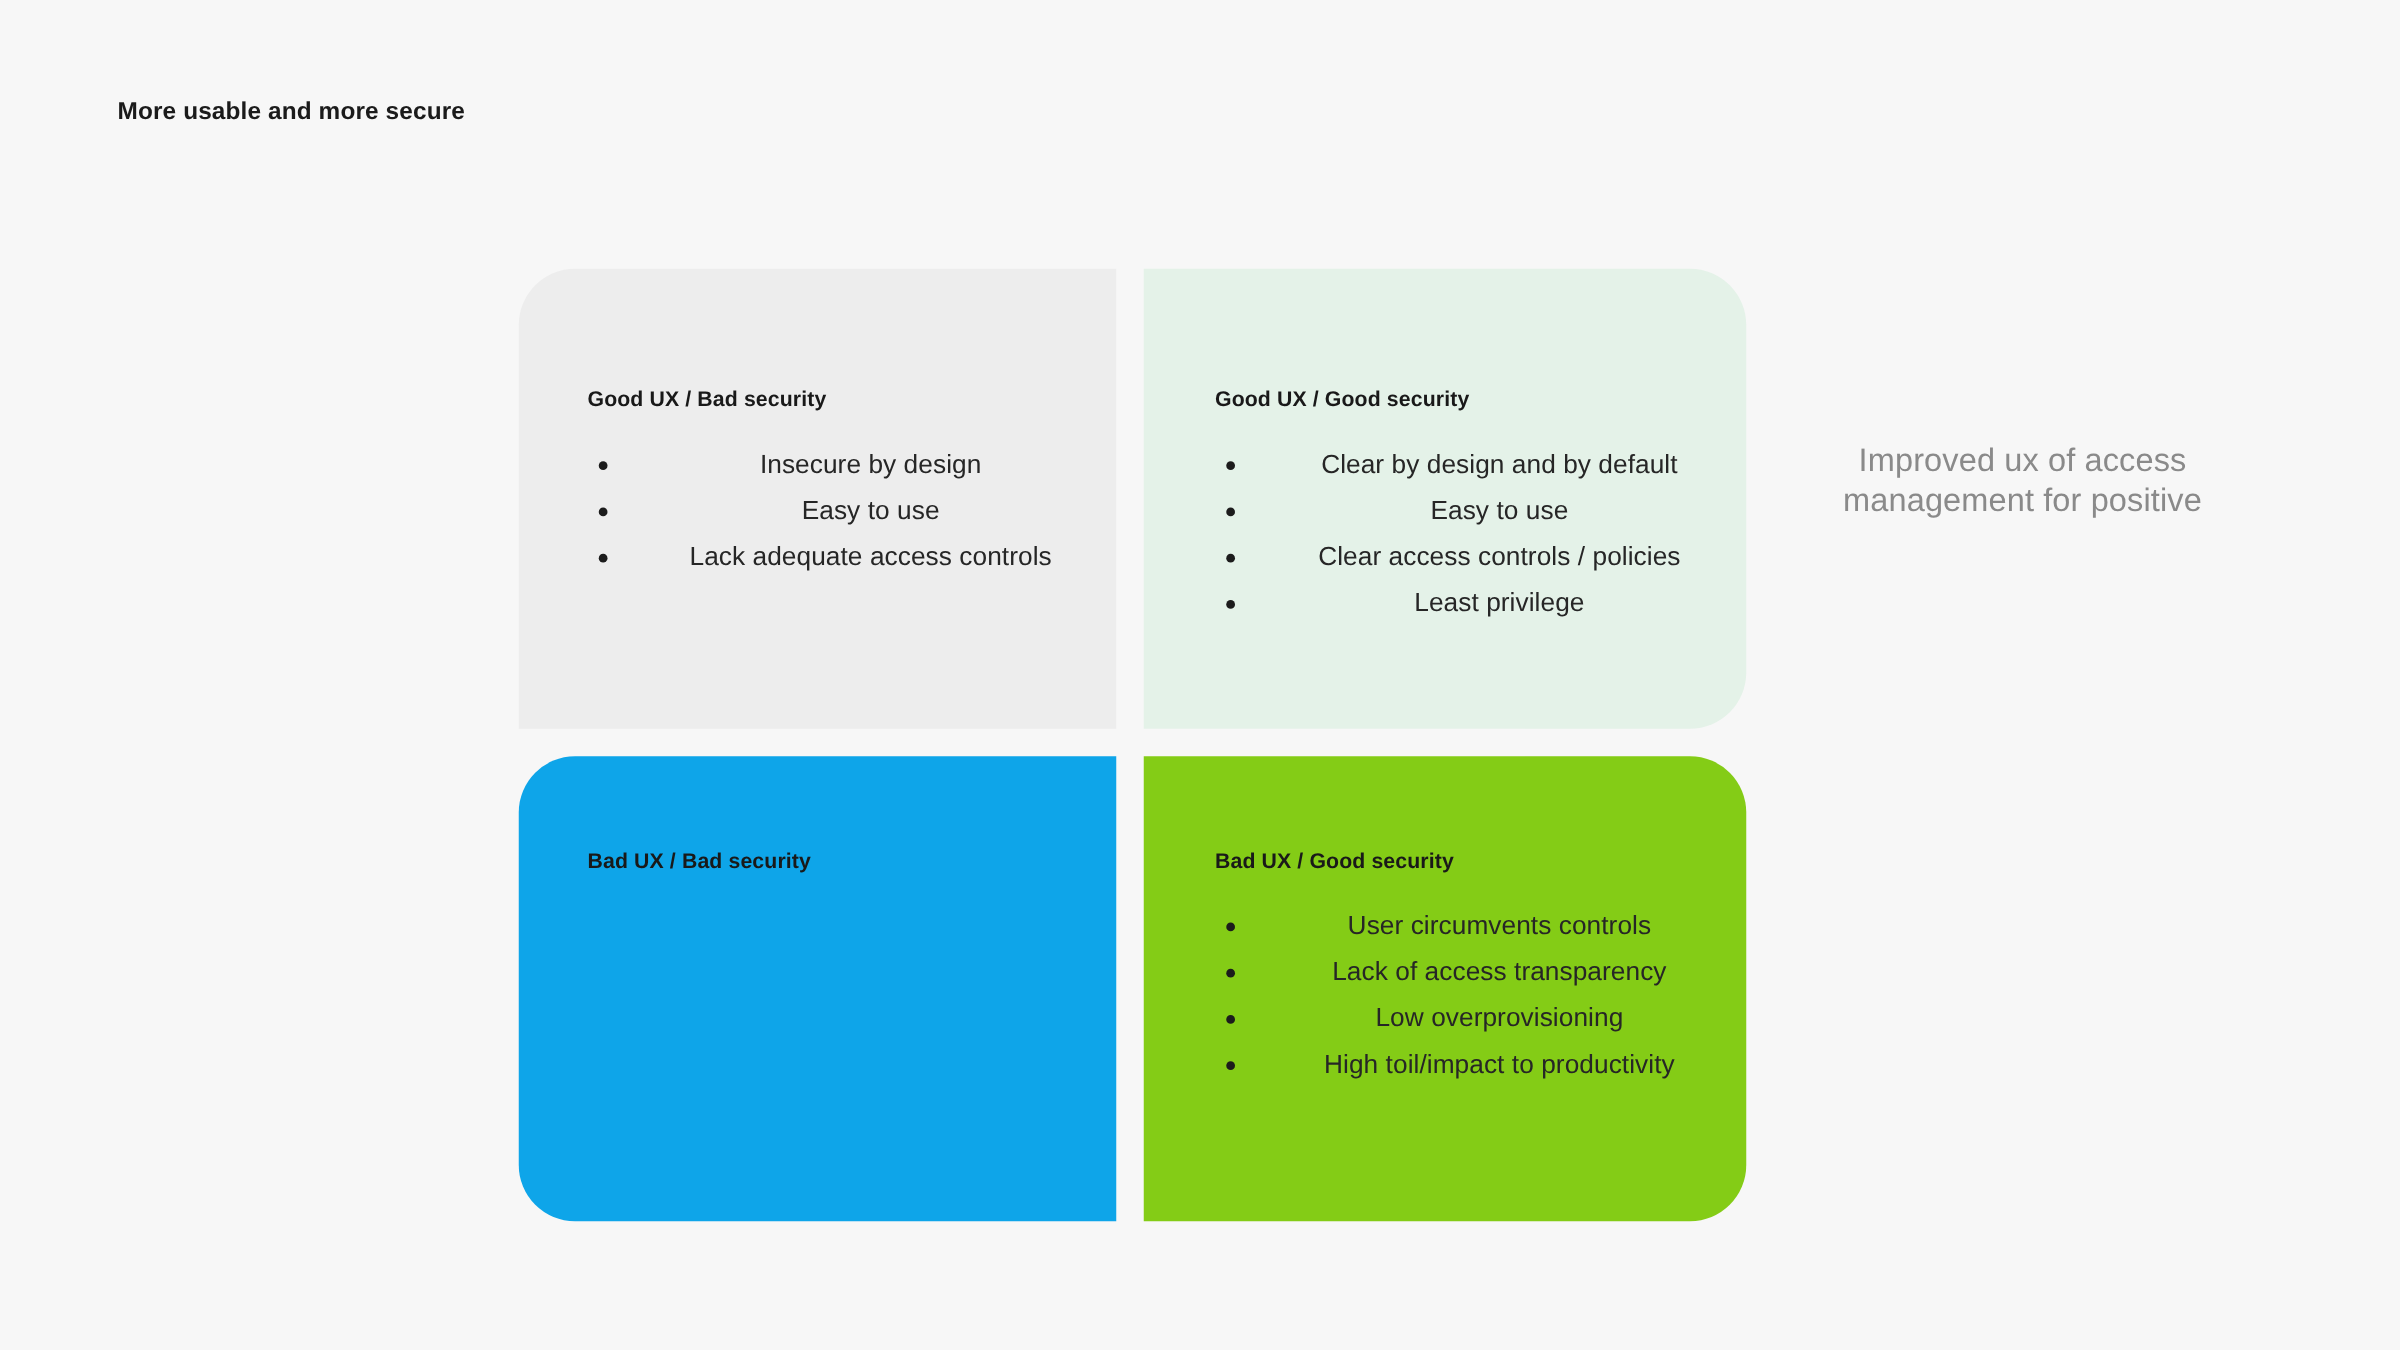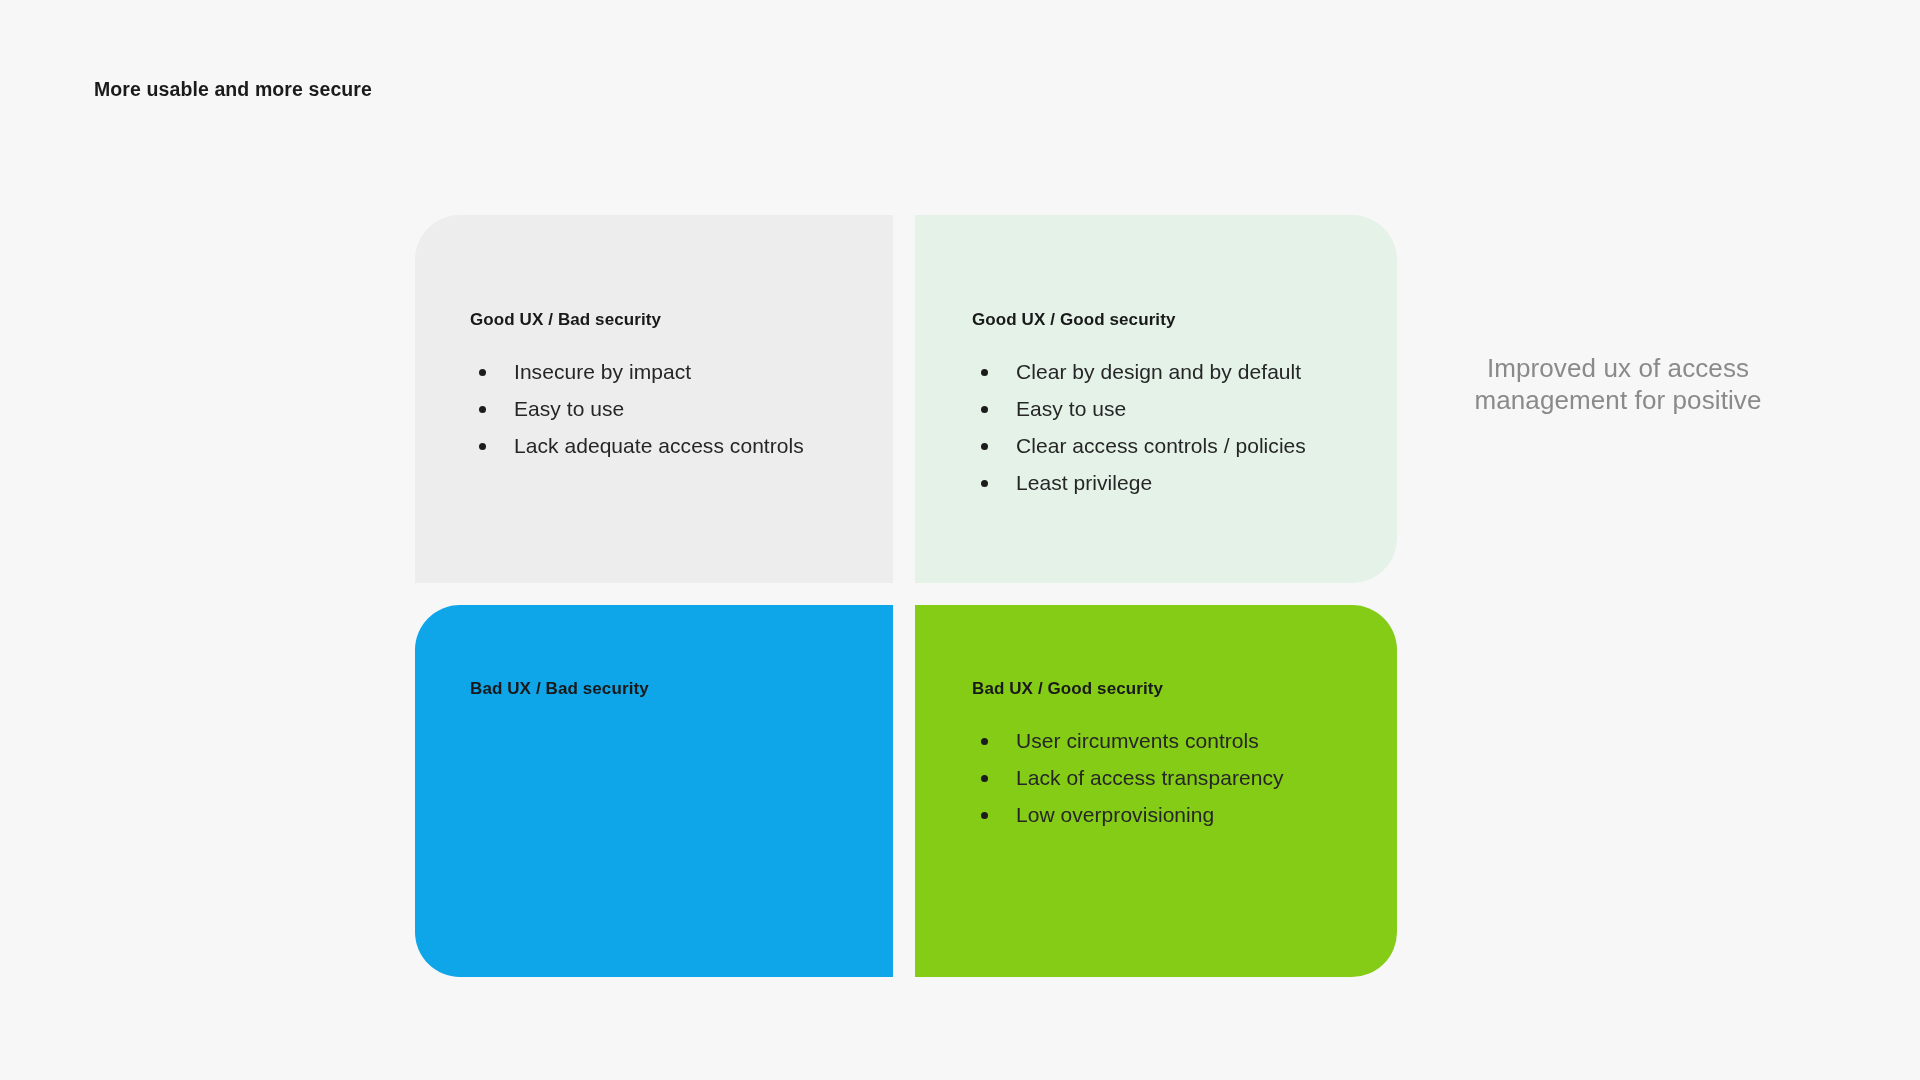--- a/index.html
+++ b/index.html
@@ -34,20 +34,21 @@
     position: absolute;
     left: 415px;
     top: 215px;
     width: 982px;
     height: 762px;
     display: grid;
     grid-template-columns: 478px 482px;
     grid-template-rows: 368px 372px;
     column-gap: 22px;
     row-gap: 22px;
+    text-align: center;
   }
 
   .quad-card {
     position: relative;
     box-sizing: border-box;
     padding: 0 0 0 55px;
     overflow: hidden;
   }
 
   
@@ -127,21 +128,21 @@
 
 <div class="slide-title">More usable and more secure</div>
 
 <div class="quadrant-grid">
 
   <div class="quad-card quad-tl">
     <div class="quad-heading">Good UX / Bad security</div>
     <ul class="quad-list">
       <li>
         <span class="bullet-dot"></span>
-        <span>Insecure by impact</span>
+        <span>Insecure by design</span>
       </li>
       <li>
         <span class="bullet-dot"></span>
         <span>Easy to use</span>
       </li>
       <li>
         <span class="bullet-dot"></span>
         <span>Lack adequate access controls</span>
       </li>
     </ul>
@@ -180,20 +181,24 @@
         <span class="bullet-dot"></span>
         <span>User circumvents controls</span>
       </li>
       <li>
         <span class="bullet-dot"></span>
         <span>Lack of access transparency</span>
       </li>
       <li>
         <span class="bullet-dot"></span>
         <span>Low overprovisioning</span>
+      </li>
+      <li>
+        <span class="bullet-dot"></span>
+        <span>High toil/impact to productivity</span>
       </li>
     </ul>
   </div>
 
 </div>
 
 <div class="side-caption">
   <span class="cap-line">Improved ux of access</span>
   <span class="cap-line">management for positive</span>
 </div>

